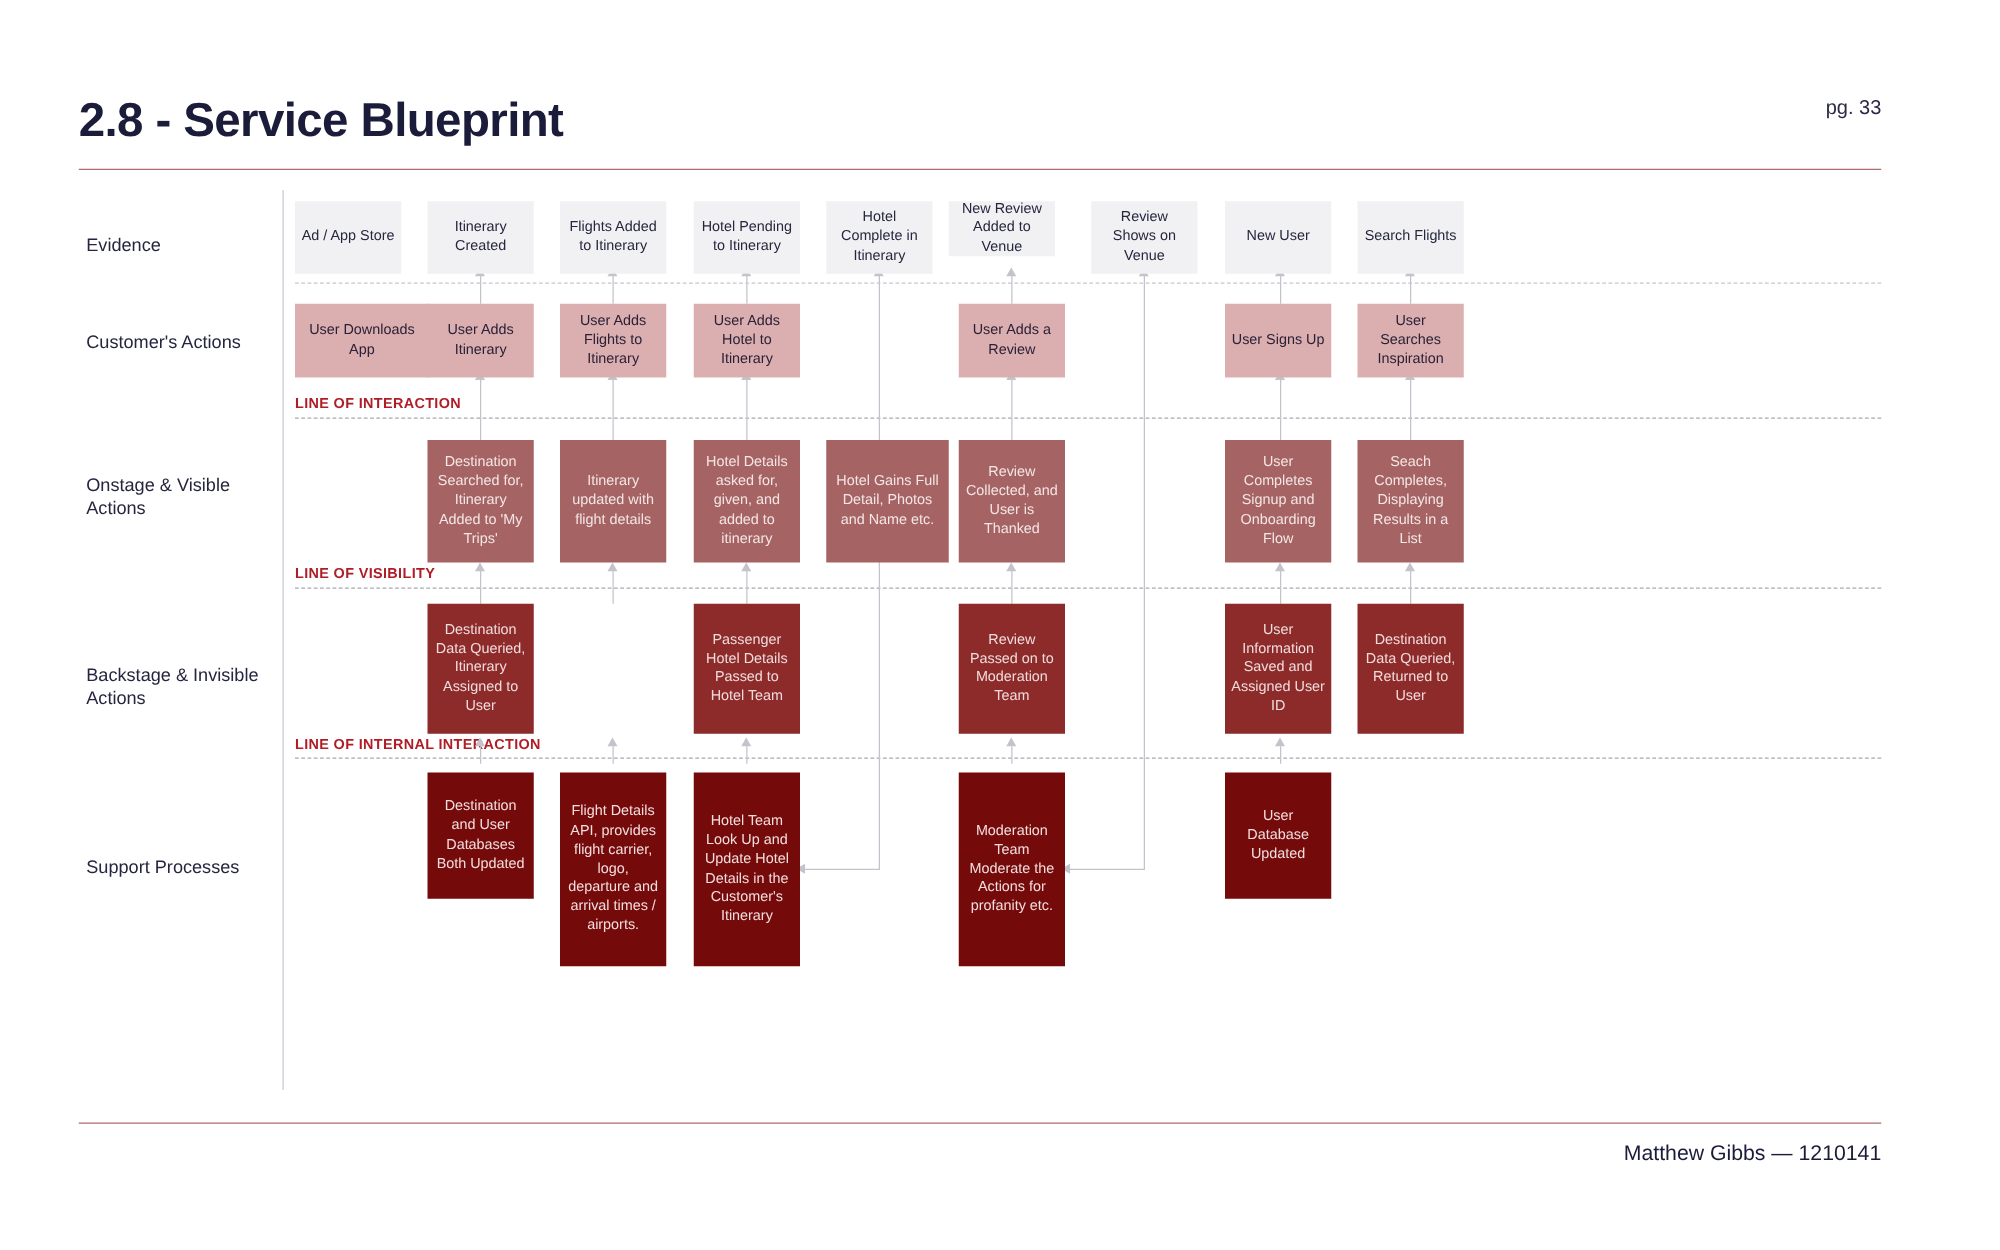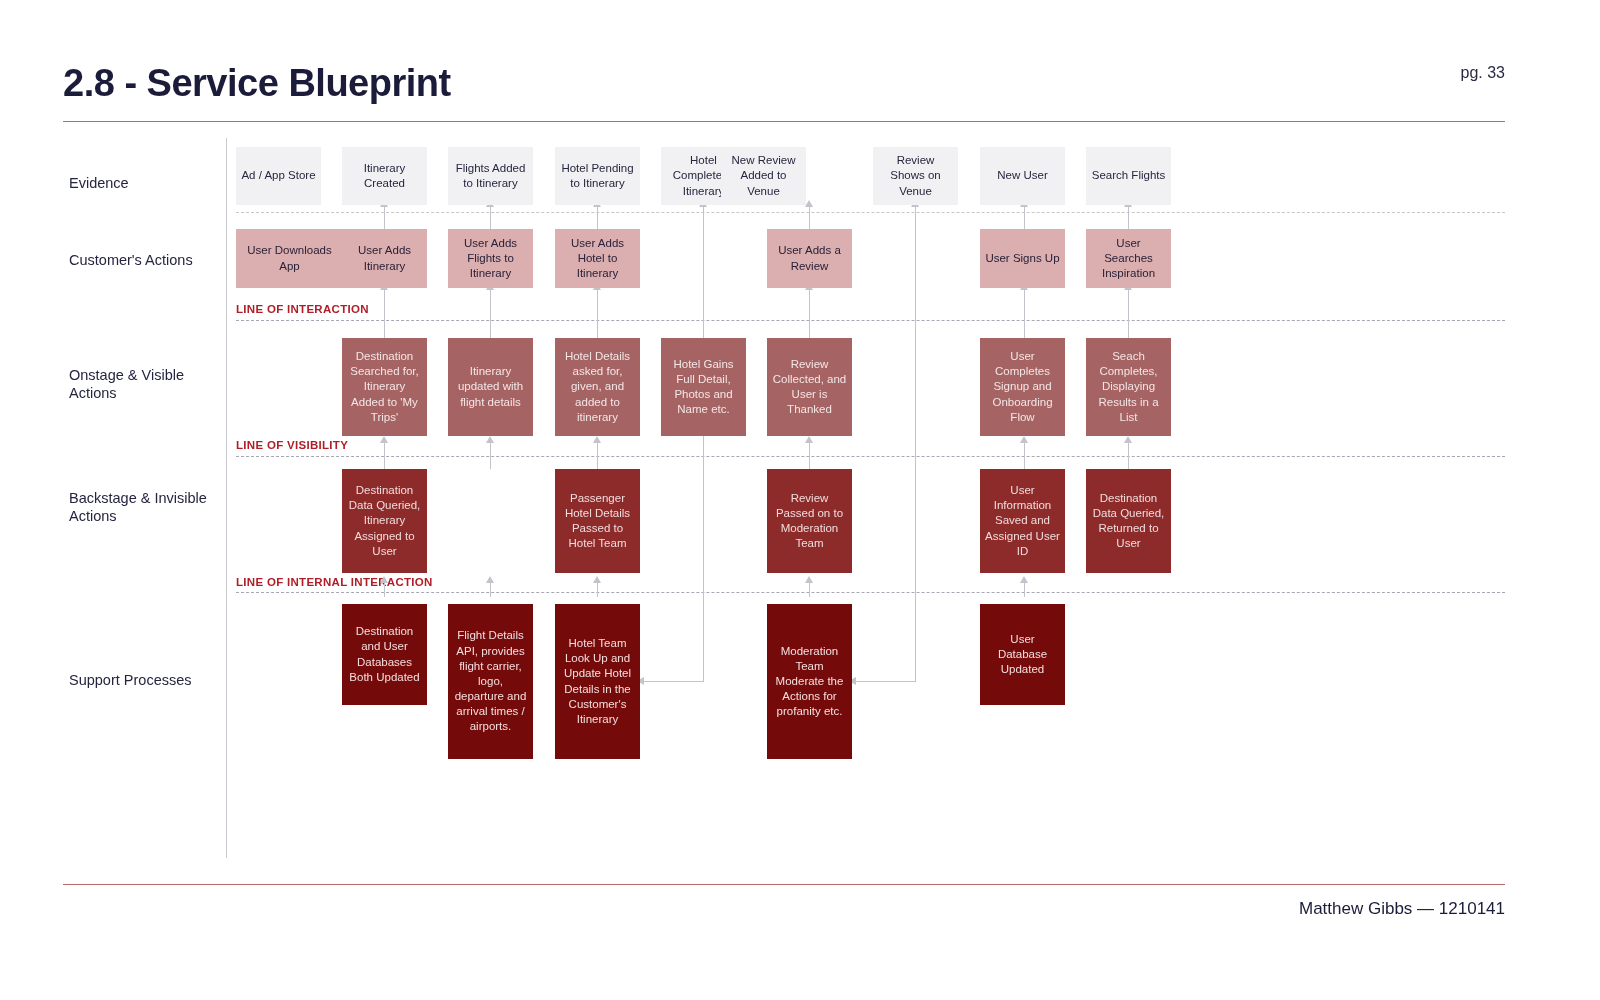--- a/index.html
+++ b/index.html
@@ -12,20 +12,21 @@
     height: 1000px;
     font-family: "Liberation Sans", sans-serif;
     color: #1d1d3a;
     position: relative;
     overflow: hidden;
   }
 
   .page {
     position: absolute;
     inset: 0;
+    margin-top: 14px;
   }
 
   
   .page-title {
     position: absolute;
     left: 63px;
     top: 62px;
     font-size: 38px;
     font-weight: bold;
     letter-spacing: -0.5px;
@@ -163,21 +164,21 @@
   <div class="page-number">pg. 33</div>
   <div class="rule-top"></div>
 
   <div class="diagram">
 
     <div class="axis-line"></div>
 
     <div class="row-label" style="top:174px">Evidence</div>
     <div class="row-label" style="top:251px">Customer's Actions</div>
     <div class="row-label" style="top:366px">Onstage &amp; Visible Actions</div>
-    <div class="row-label" style="top:489px">Backstage &amp; Invisible Actions</div>
+    <div class="row-label" style="top:518px">Backstage &amp; Invisible Actions</div>
     <div class="row-label" style="top:671px">Support Processes</div>
 
     <div class="sep light" style="top:212px"></div>
 
     <div class="sep-label" style="top:303px">LINE OF INTERACTION</div>
     <div class="sep" style="top:320px"></div>
 
     <div class="sep-label" style="top:439px">LINE OF VISIBILITY</div>
     <div class="sep" style="top:456px"></div>
 
@@ -254,21 +255,21 @@
       </div>
     <div class="box evidence" style="left:448px; top:147px; width:85px;  height:58px">
         <span>Flights Added to Itinerary</span>
       </div>
     <div class="box evidence" style="left:555px; top:147px; width:85px;  height:58px">
         <span>Hotel Pending to Itinerary</span>
       </div>
     <div class="box evidence" style="left:661px; top:147px; width:85px;  height:58px">
         <span>Hotel Complete in Itinerary</span>
       </div>
-    <div class="box evidence" style="left:721px; top:147px; width:85px;  height:58px">
+    <div class="box evidence" style="left:759px; top:147px; width:85px;  height:44px">
         <span>New Review Added to Venue</span>
       </div>
     <div class="box evidence" style="left:873px; top:147px; width:85px;  height:58px">
         <span>Review Shows on Venue</span>
       </div>
     <div class="box evidence" style="left:980px; top:147px; width:85px;  height:58px">
         <span>New User</span>
       </div>
     <div class="box evidence" style="left:1086px; top:147px; width:85px; height:58px">
         <span>Search Flights</span>
@@ -298,21 +299,21 @@
 
     <div class="box onstage" style="left:342px; top:338px; width:85px; height:98px">
         <span>Destination Searched for, Itinerary Added to 'My Trips'</span>
       </div>
     <div class="box onstage" style="left:448px; top:338px; width:85px; height:98px">
         <span>Itinerary updated with flight details</span>
       </div>
     <div class="box onstage" style="left:555px; top:338px; width:85px; height:98px">
         <span>Hotel Details asked for, given, and added to itinerary</span>
       </div>
-    <div class="box onstage" style="left:661px; top:338px; width:85px; height:98px">
+    <div class="box onstage" style="left:661px; top:338px; width:98px; height:98px">
         <span>Hotel Gains Full Detail, Photos and Name etc.</span>
       </div>
     <div class="box onstage" style="left:767px; top:338px; width:85px; height:98px">
         <span>Review Collected, and User is Thanked</span>
       </div>
     <div class="box onstage" style="left:980px; top:338px; width:85px; height:98px">
         <span>User Completes Signup and Onboarding Flow</span>
       </div>
     <div class="box onstage" style="left:1086px; top:338px; width:85px; height:98px">
         <span>Seach Completes, Displaying Results in a List</span>

